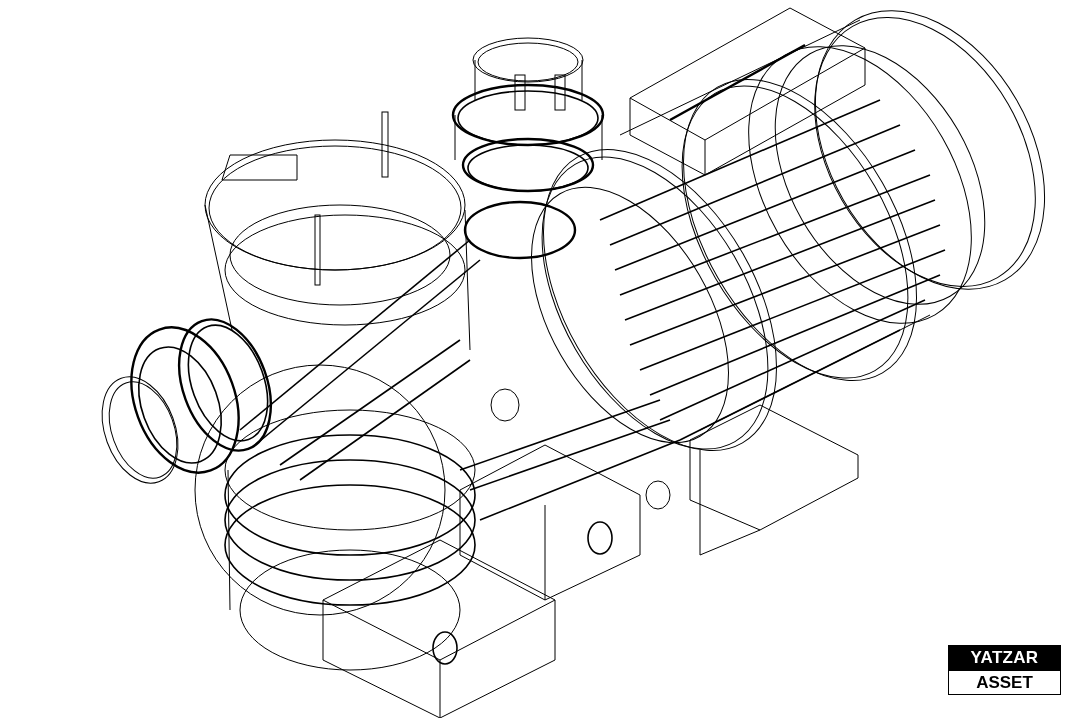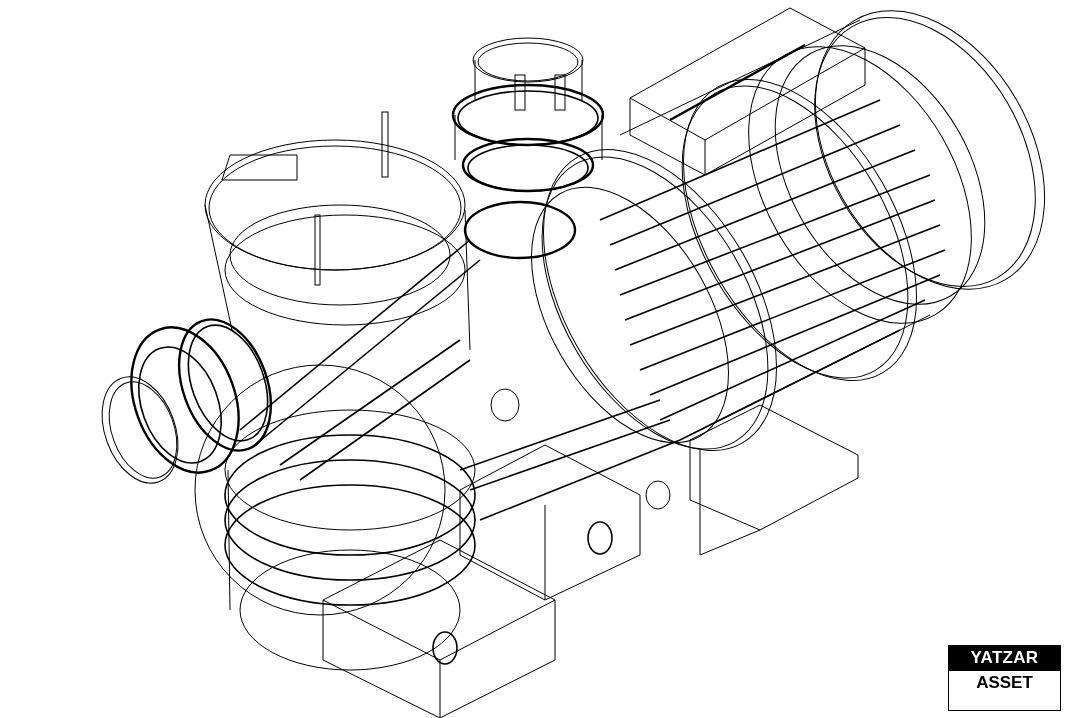--- a/index.html
+++ b/index.html
@@ -3,21 +3,21 @@
 <meta charset="utf-8">
 <style>
   html,body{margin:0;padding:0;background:#ffffff;}
   body{width:1079px;height:718px;position:relative;overflow:hidden;font-family:"Liberation Sans",sans-serif;}
   #drawing{position:absolute;left:0;top:0;width:1079px;height:718px;}
   #drawing *{fill:none;stroke:#000;stroke-width:1;}
   #drawing .b{stroke-width:2.4;}
   #drawing .m{stroke-width:1.6;}
   .logo{position:absolute;left:948px;top:645px;width:113px;border-radius:8px;}
   .logo-top{background:#000;color:#fff;font-weight:bold;font-size:17px;text-align:center;height:26px;line-height:26px;letter-spacing:0.3px;}
-  .logo-bot{background:#fff;color:#000;font-weight:bold;font-size:17px;text-align:center;height:40px;line-height:24px;border:1.5px solid #000;border-top:none;box-sizing:border-box;}
+  .logo-bot{background:#fff;color:#000;font-weight:bold;font-size:17px;text-align:center;height:24px;line-height:24px;border:1.5px solid #000;border-top:none;box-sizing:border-box;}
 </style>
 </head>
 <body>
 
 <svg id="drawing" viewBox="0 0 1079 718">
 
   <g>
     <ellipse cx="930" cy="150" rx="100" ry="150" transform="rotate(-30 930 150)"></ellipse>
     <ellipse cx="925" cy="152" rx="96" ry="145" transform="rotate(-30 925 152)"></ellipse>
     <ellipse cx="880" cy="175" rx="90" ry="140" transform="rotate(-30 880 175)"></ellipse>

